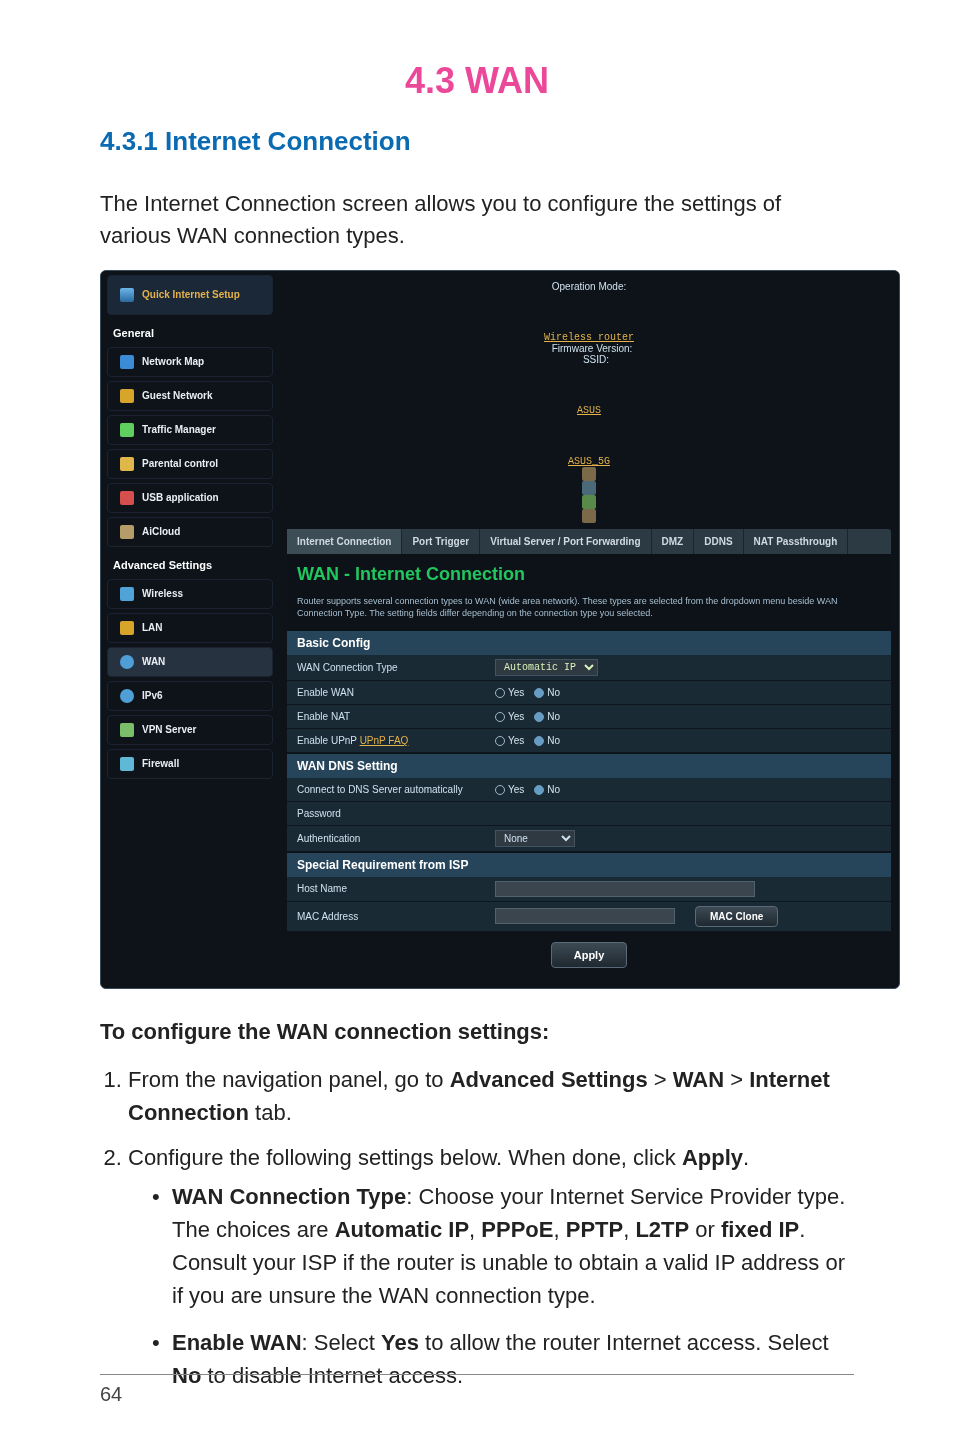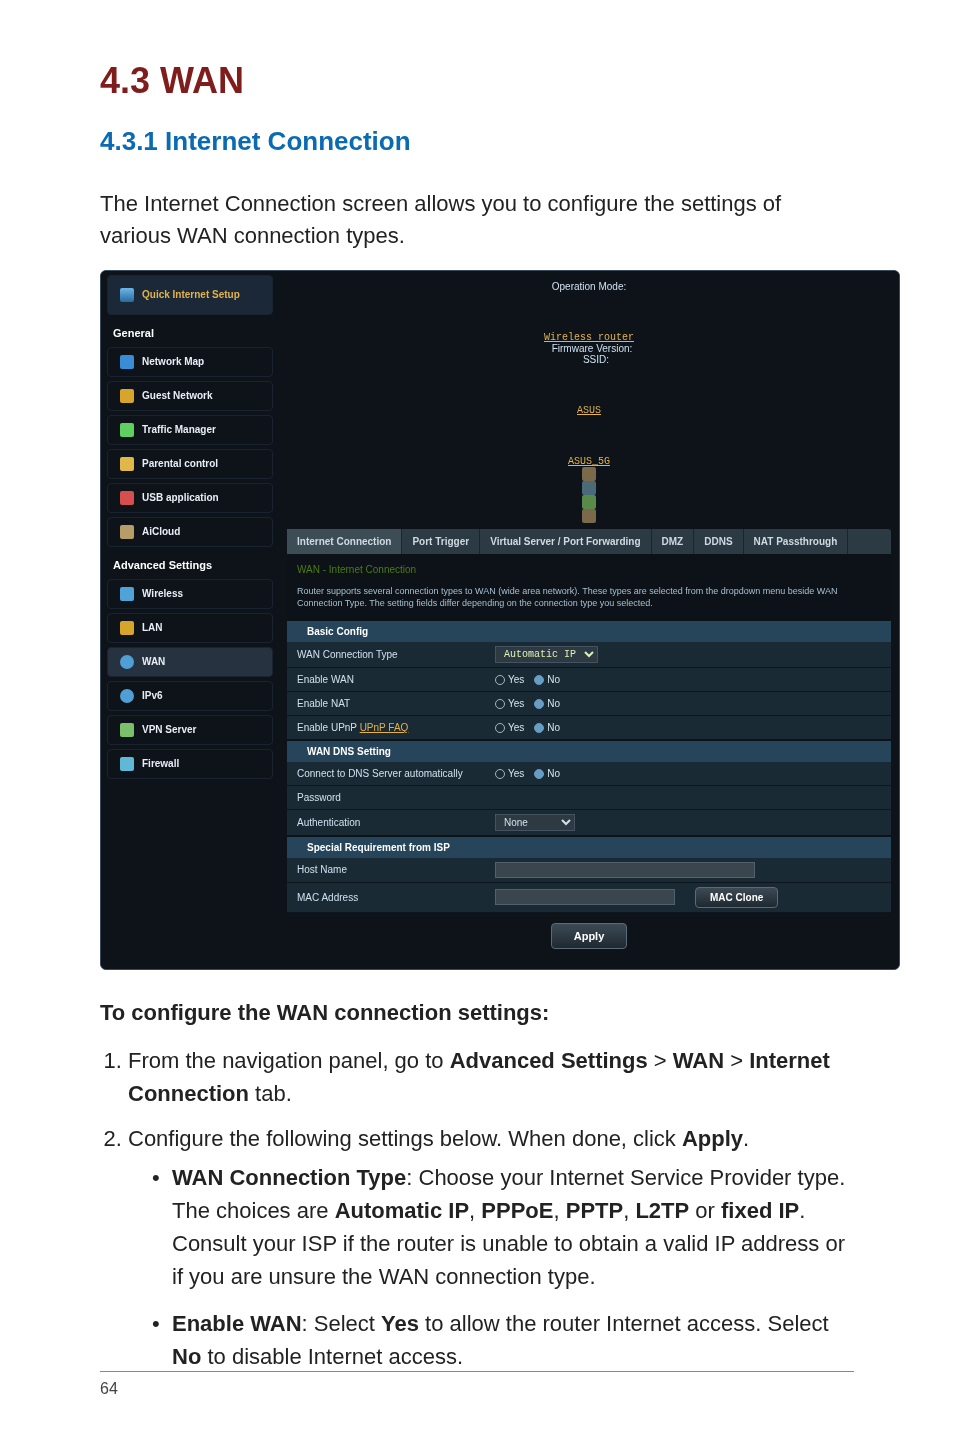--- a/index.html
+++ b/index.html
@@ -4,21 +4,21 @@
   <style>
     * { margin: 0; padding: 0; box-sizing: border-box; }
     body {
       font-family: -apple-system, "Segoe UI", Arial, sans-serif;
       background: #fff;
       width: 954px;
       padding: 60px 100px 40px 100px;
       position: relative;
       min-height: 1438px;
     }
-    .section-title { color: #7f1d1d; font-size: 36px; font-weight: 700; margin-bottom: 24px; }
+    .section-title { color: #ec4899; font-size: 36px; font-weight: 700; margin-bottom: 24px; text-align: center; }
     .subsection-title { color: #0a6bb3; font-size: 26px; font-weight: 700; margin-bottom: 31px; }
     .body-text { color: #222; font-size: 22px; line-height: 1.45; margin-bottom: 18px; }
     .bold { font-weight: 700; }
 
     
     .router {
       width: 800px;
       margin: 0 auto 30px auto;
       background: #0d1319;
       border-radius: 6px;
@@ -77,36 +77,36 @@
       font-size: 10px;
       font-weight: 700;
       color: #cfd9e2;
     }
     .tab { padding: 7px 10px; border-right: 1px solid #1b252c; }
     .tab.active { background: #3c4d56; }
 
     .panel-title {
       background: #0c1218;
       padding: 10px 10px 6px 10px;
-      font-weight: 400;
-      font-size: 10px;
-      color: #4d7c0f;
+      font-weight: 700;
+      font-size: 18px;
+      color: #22c55e;
     }
     .panel-sub {
       background: #0c1218;
       padding: 4px 10px 10px 10px;
       font-size: 9px;
       color: #a9bfd1;
       line-height: 1.4;
     }
     .section-hd {
       background: #26445a;
-      padding: 5px 20px;
-      font-weight: 700;
-      font-size: 10px;
+      padding: 5px 10px;
+      font-weight: 700;
+      font-size: 12px;
       color: #fff;
       border-top: 1px solid #0b1218;
     }
     .form-row {
       display: flex;
       align-items: center;
       background: #1a2a35;
       border-bottom: 1px solid #0e151c;
       font-size: 10px;
     }
@@ -158,21 +158,21 @@
     .bullet-list > li { font-size: 22px; line-height: 1.5; margin-bottom: 14px; position: relative; padding-left: 20px; }
     .bullet-list > li::before { content: "•"; position: absolute; left: 0; top: 0; }
 
     .page-footer {
       position: absolute;
       bottom: 40px;
       left: 100px;
       right: 100px;
       border-top: 1px solid #888;
       padding-top: 8px;
-      font-size: 16px;
+      font-size: 20px;
       color: #444;
     }
   </style>
 </head>
 <body>
 
 <h1 class="section-title">4.3    WAN</h1>
 <h2 class="subsection-title">4.3.1 Internet Connection</h2>
 <p class="body-text">The Internet Connection screen allows you to configure the settings of various WAN connection types.</p>
 

